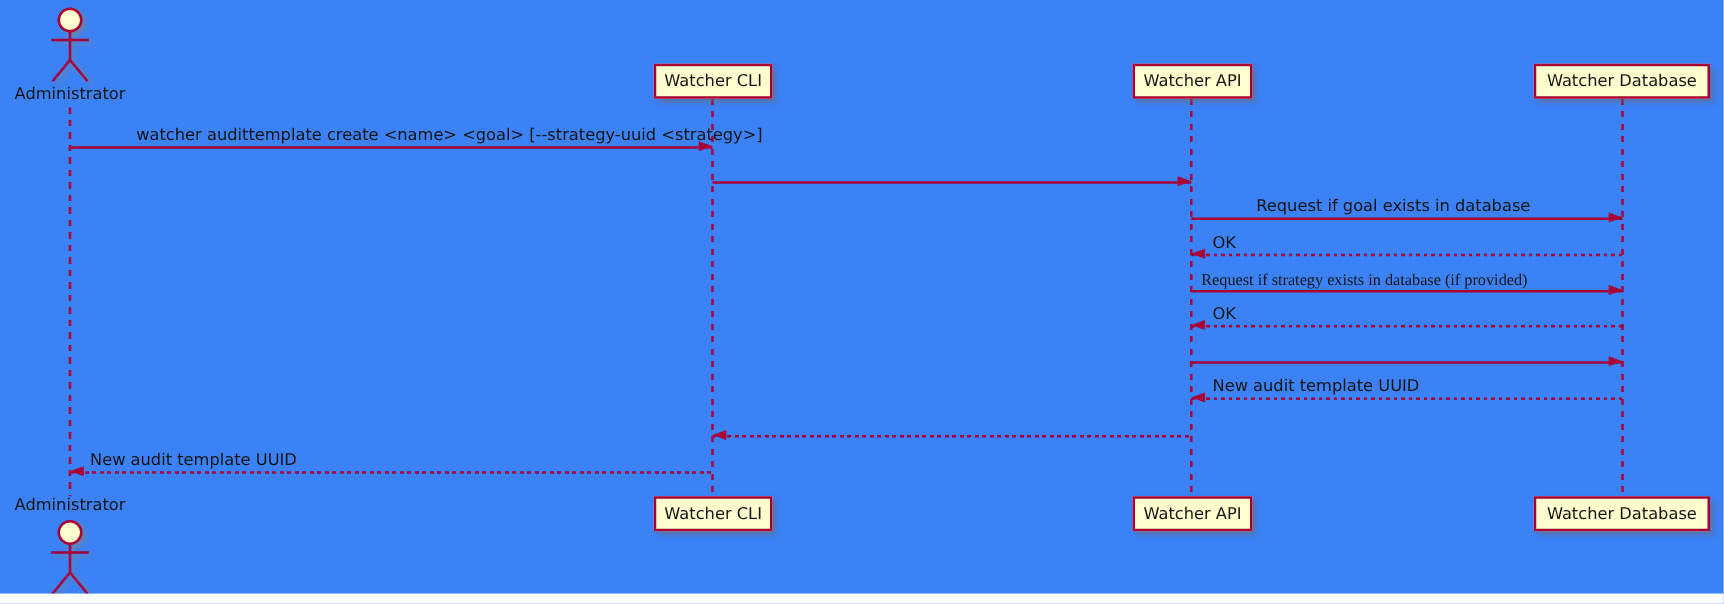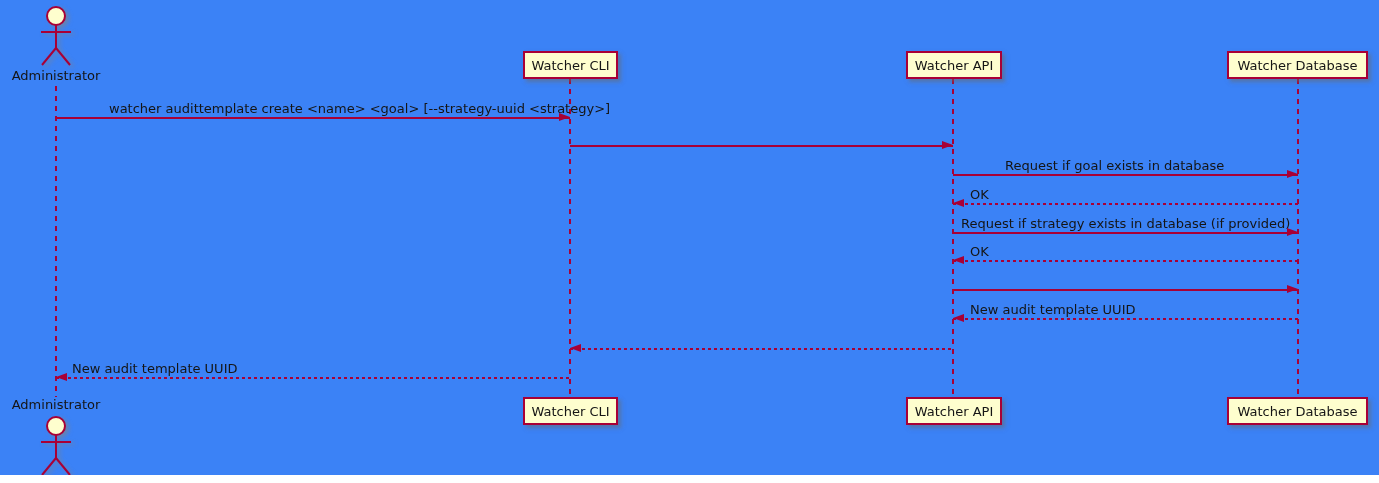--- a/index.html
+++ b/index.html
@@ -116,21 +116,21 @@
   <div class="arrowhead right" style="left:942px; top:141px;"></div>
 
   <div class="msg-label" style="left:961px; top:158px;margin-left:44px;">Request if goal exists in database</div>
   <div class="msg-line solid" style="left:953px; top:174px; width:345px;"></div>
   <div class="arrowhead right" style="left:1287px; top:170px;"></div>
 
   <div class="msg-label" style="left:970px; top:187px;">OK</div>
   <div class="msg-line dashed" style="left:953px; top:203px; width:345px;"></div>
   <div class="arrowhead left" style="left:953px; top:199px;"></div>
 
-  <div class="msg-label" style="left:961px; top:216px;">Request if strategy exists in database (if provided)</div>
+  <div class="msg-label" style="left:961px; top:216px;font-family:Liberation Serif, serif;">Request if strategy exists in database (if provided)</div>
   <div class="msg-line solid" style="left:953px; top:232px; width:345px;"></div>
   <div class="arrowhead right" style="left:1287px; top:228px;"></div>
 
   <div class="msg-label" style="left:970px; top:244px;">OK</div>
   <div class="msg-line dashed" style="left:953px; top:260px; width:345px;"></div>
   <div class="arrowhead left" style="left:953px; top:256px;"></div>
 
   <div class="msg-line solid" style="left:953px; top:289px; width:345px;"></div>
   <div class="arrowhead right" style="left:1287px; top:285px;"></div>
 

